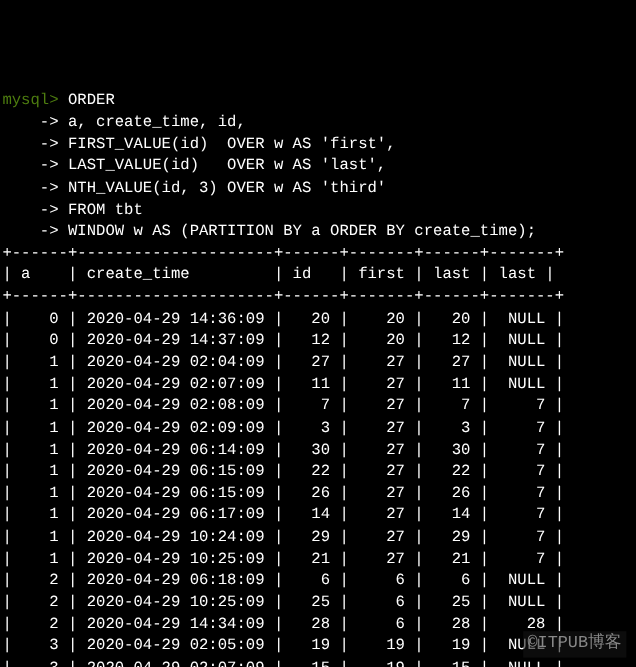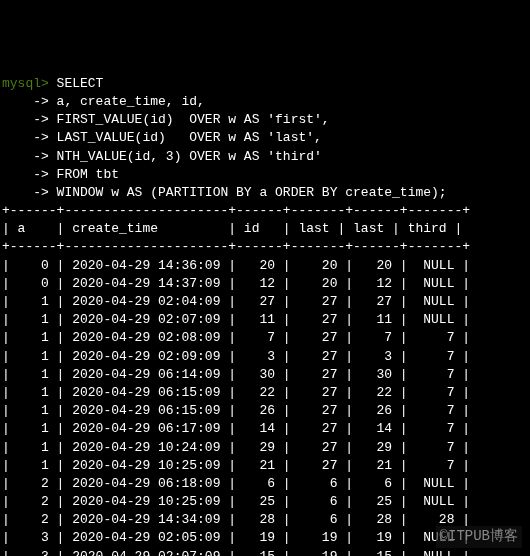--- a/index.html
+++ b/index.html
@@ -28,29 +28,29 @@
       background: rgba(20,20,20,0.6);
       font-size: 14px;
       padding: 1px 4px;
     }
   </style>
 </head>
 <body>
 
 
 
-<div class="terminal"><span class="prompt">mysql&gt; </span><span class="query-line">SELECT</span>
+<div class="terminal"><span class="prompt">mysql&gt; </span><span class="query-line">ORDER</span>
 <span class="query-line">    -&gt; a, create_time, id,</span>
 <span class="query-line">    -&gt; FIRST_VALUE(id)  OVER w AS 'first',</span>
 <span class="query-line">    -&gt; LAST_VALUE(id)   OVER w AS 'last',</span>
 <span class="query-line">    -&gt; NTH_VALUE(id, 3) OVER w AS 'third'</span>
 <span class="query-line">    -&gt; FROM tbt</span>
 <span class="query-line">    -&gt; WINDOW w AS (PARTITION BY a ORDER BY create_time);</span>
 <span class="sep" id="sep-line">+------+---------------------+------+-------+------+-------+</span>
-<span class="header-row" id="header-row">| a    | create_time         | id   | last | last | third |</span>
+<span class="header-row" id="header-row">| a    | create_time         | id   | first | last | last |</span>
 <span class="sep" id="sep-line2">+------+---------------------+------+-------+------+-------+</span>
 <span id="rows-container">|    0 | 2020-04-29 14:36:09 |   20 |    20 |   20 |  NULL |
 |    0 | 2020-04-29 14:37:09 |   12 |    20 |   12 |  NULL |
 |    1 | 2020-04-29 02:04:09 |   27 |    27 |   27 |  NULL |
 |    1 | 2020-04-29 02:07:09 |   11 |    27 |   11 |  NULL |
 |    1 | 2020-04-29 02:08:09 |    7 |    27 |    7 |     7 |
 |    1 | 2020-04-29 02:09:09 |    3 |    27 |    3 |     7 |
 |    1 | 2020-04-29 06:14:09 |   30 |    27 |   30 |     7 |
 |    1 | 2020-04-29 06:15:09 |   22 |    27 |   22 |     7 |
 |    1 | 2020-04-29 06:15:09 |   26 |    27 |   26 |     7 |

